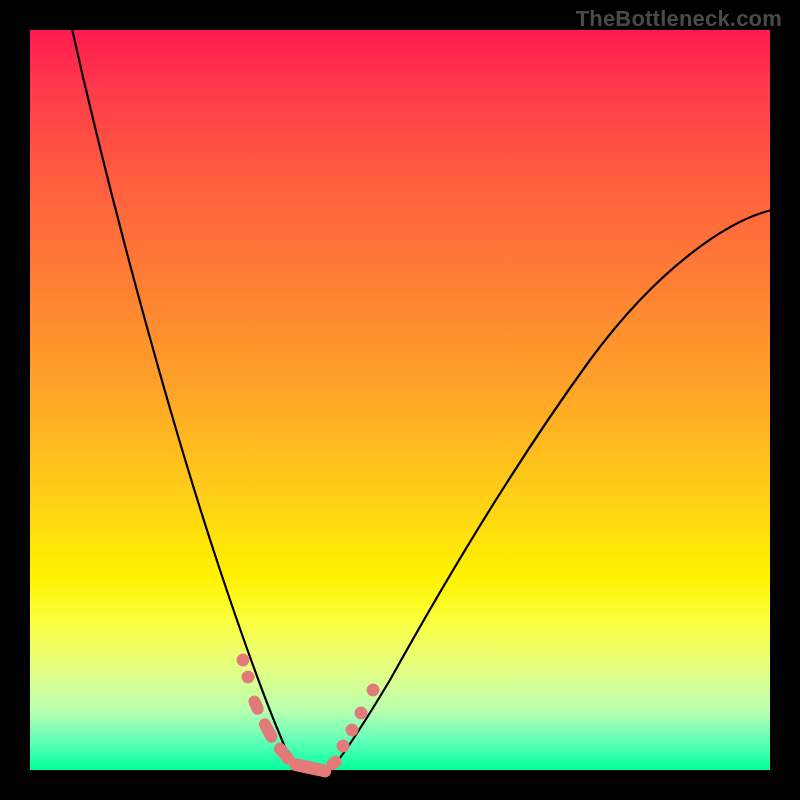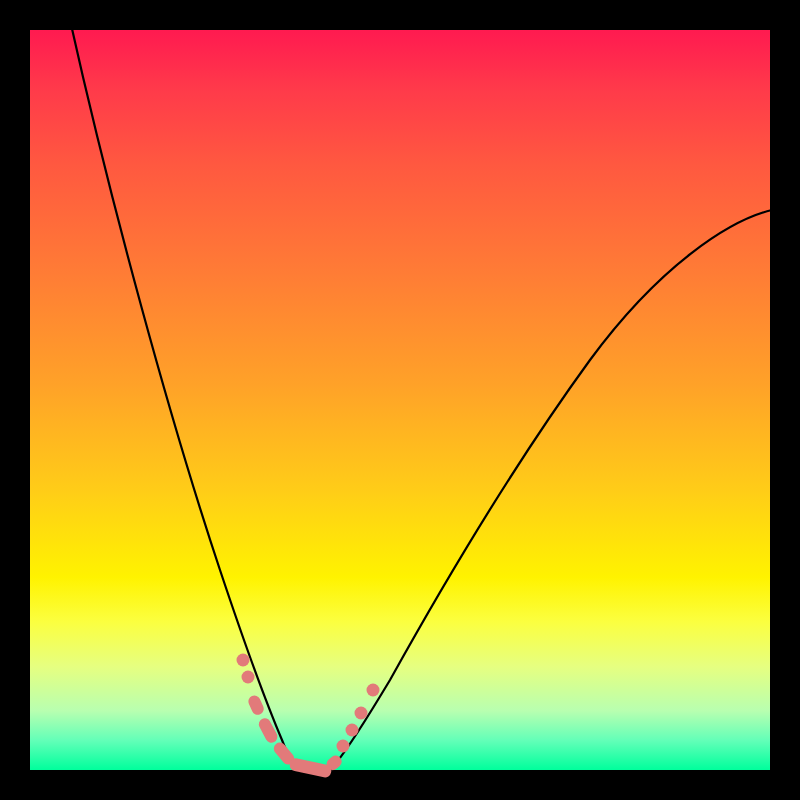--- a/index.html
+++ b/index.html
@@ -75,20 +75,21 @@
     position: absolute;
     background: #e27a7a;
     border-radius: 6px;
     transform-origin: left center;
   }
 </style>
 </head>
 <body>
 
 <div class="frame">
+  <div class="watermark">TheBottleneck.com</div>
 
   <div class="plot">
 
     <svg class="curve" viewBox="0 0 740 740" preserveAspectRatio="none">
 
       <path d="M 40 -10
            C 80 170, 140 390, 190 540
            C 215 615, 235 670, 252 710
            C 258 726, 264 736, 268 740"></path>
 

